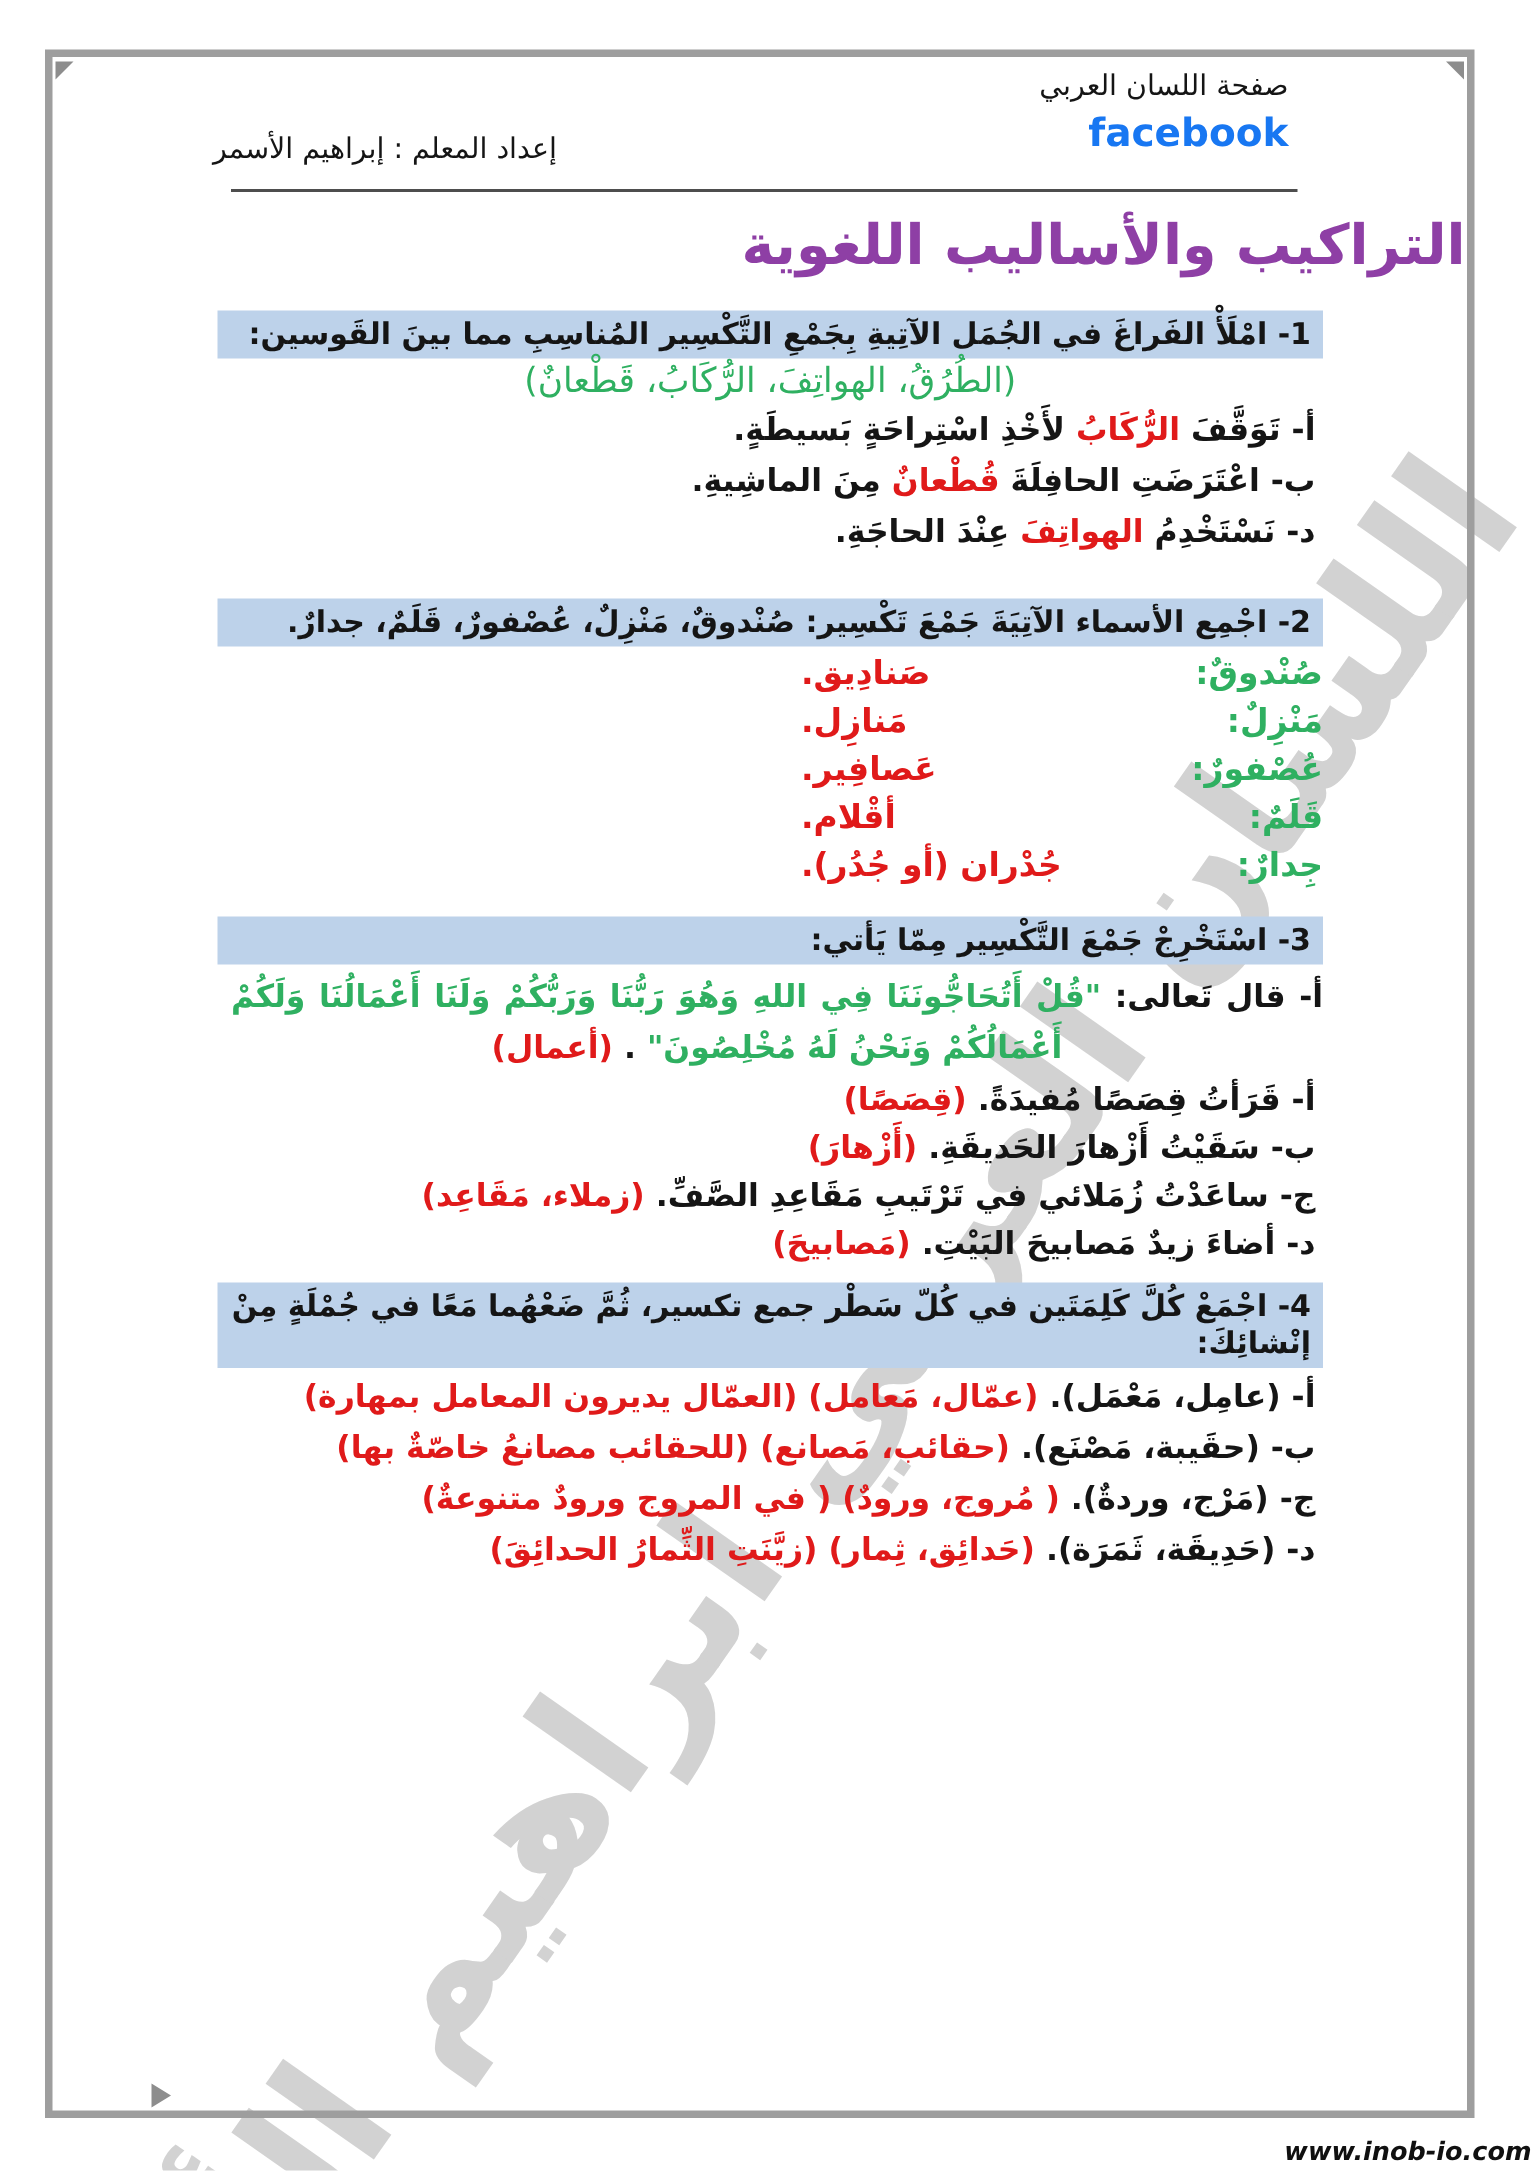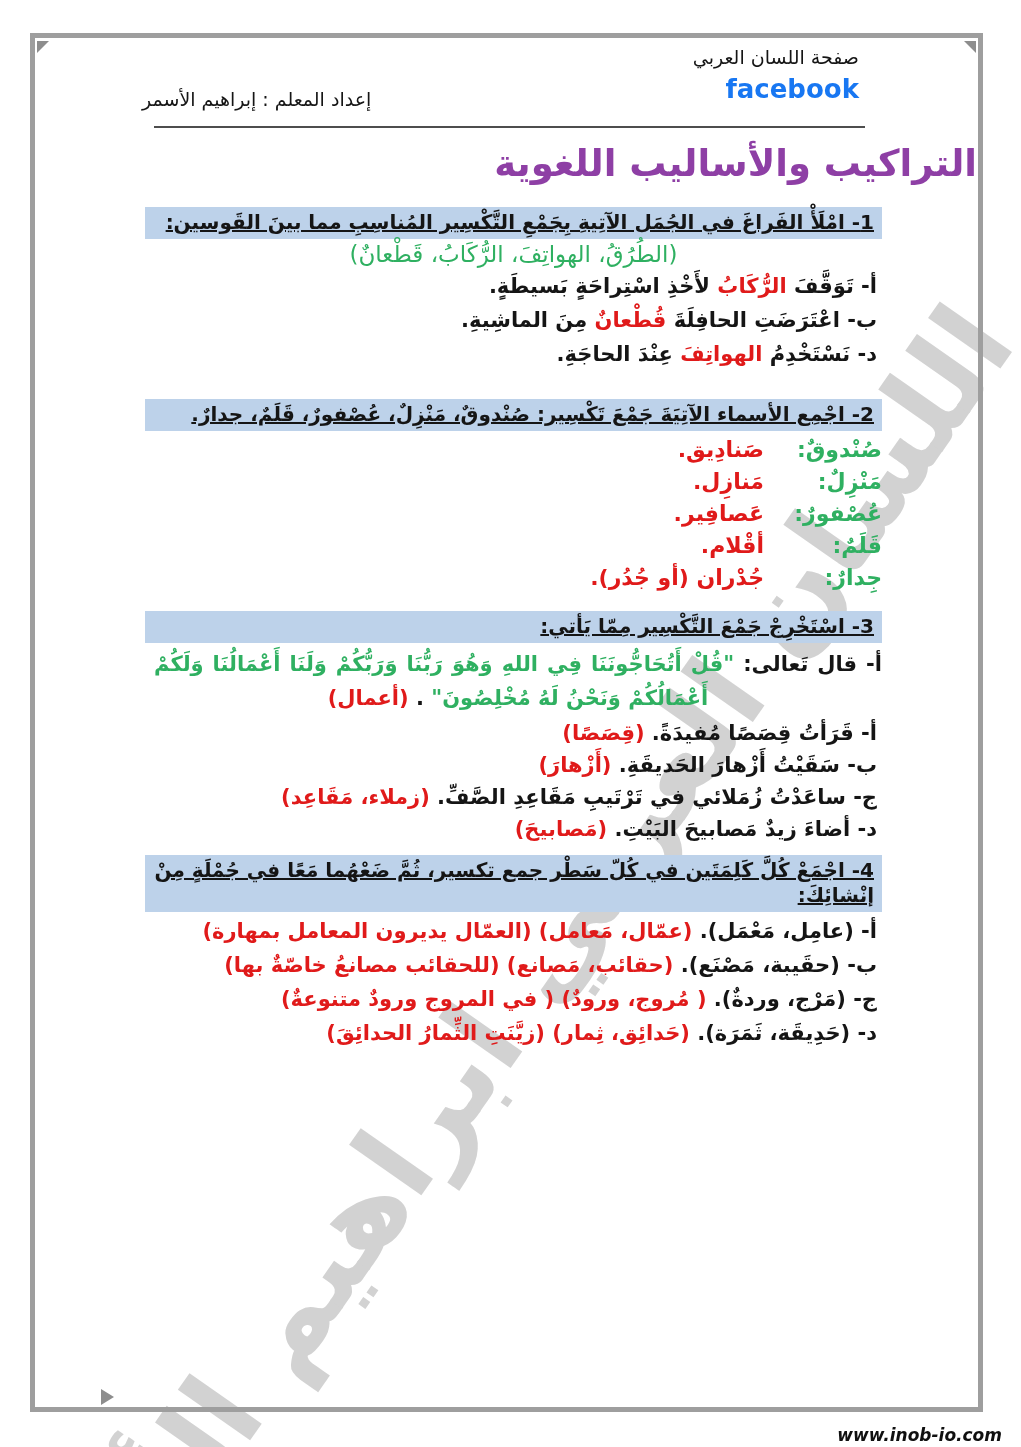--- a/index.html
+++ b/index.html
@@ -31,42 +31,42 @@
       color:var(--facebook_blue,#1877f2);font-size:26px;font-weight:bold;}
   .prepared{position:absolute;top:50px;left:106px;font-size:19px;direction:rtl;}
   .divider{position:absolute;bottom:0;left:118px;right:112px;border-top:2.5px solid #4e4e4e;}
   
   .title{margin:14px 0 0;text-align:right;direction:rtl;
          font-size:37px;font-weight:bold;color:var(--title_purple,#8e3fa5);}
   
   .qbar{margin:0 95px 0 109px;background:var(--bar_blue,#bdd2ea);
         padding:3px 8px 4px;font-size:20px;font-weight:bold;
         direction:rtl;text-align:right;line-height:25px;}
-  .qbar .u{text-decoration:underline;}
+  .qbar .u{}
   .qbar-1{margin-top:22px;} .qbar-2{margin-top:28px;} .qbar-3{margin-top:17px;} .qbar-4{margin-top:10px;}
   
   .bank{margin:2px 95px 0 109px;text-align:center;direction:rtl;
         font-size:23px;font-weight:normal;color:var(--accent_green,#33b163);}
   .lines{margin:2px 100px 0 40px;direction:rtl;text-align:right;
          font-size:21px;font-weight:bold;line-height:34px;}
   .lines-sm{line-height:32px;}
   .line{display:block;}
   .red{color:var(--accent_red,#e01a1a);}
   
   .q2rows{margin:3px 95px 0 109px;direction:rtl;font-size:22px;font-weight:bold;line-height:32px;}
   .q2row{display:flex;direction:rtl;}
   .q2label{color:var(--accent_green,#33b163);width:118px;flex:0 0 auto;}
-  .q2ans{color:var(--accent_red,#e01a1a);flex:0 0 230px;text-align:right;}
+  .q2ans{color:var(--accent_red,#e01a1a);flex:0 0 230px;text-align:left;}
   
   .verse{margin:4px 95px 0 118px;direction:rtl;font-size:21px;font-weight:bold;
          line-height:34px;text-align:justify;text-align-last:center;}
   .verse .black{color:#151515;margin-top:24px;}
   .verse .qtext{color:var(--accent_green,#33b163);}
   
-  .footer{position:absolute;right:19px;bottom:2px;z-index:3;
+  .footer{position:absolute;right:0;bottom:2px;z-index:3;
           font-size:17px;font-weight:bold;font-style:italic;color:#101010;}
 </style>
 </head>
 <body>
 
 <div class="watermark">اللسان العربي ابراهيم الأسمر</div>
 
 <div class="frame">
   <div class="tri tri-tl"></div>
   <div class="tri tri-tr"></div>

